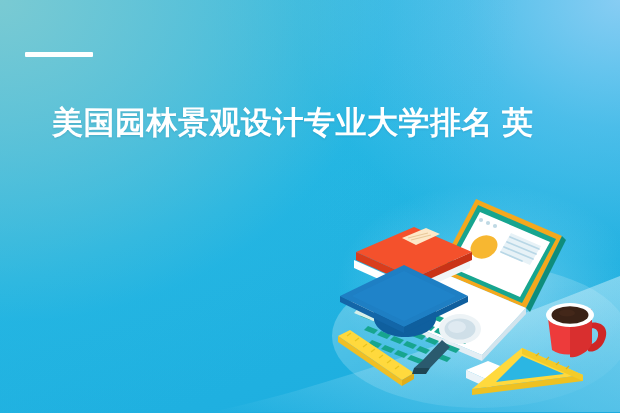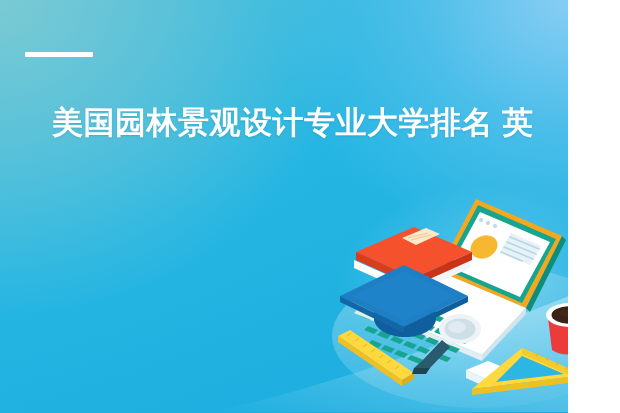--- a/index.html
+++ b/index.html
@@ -2,21 +2,21 @@
 <html><head>
 <meta charset="utf-8">
 <style>
   html, body {
     margin: 0;
     padding: 0;
     background: #ffffff;
   }
   #banner {
     position: relative;
-    width: 568px;
+    width: 620px;
     height: 413px;
     overflow: hidden;
     font-family: "Liberation Sans", "DejaVu Sans", sans-serif;
     background: #22b5e2;
   }
   
   #bg-base {
     position: absolute;
     inset: 0;
     background:

